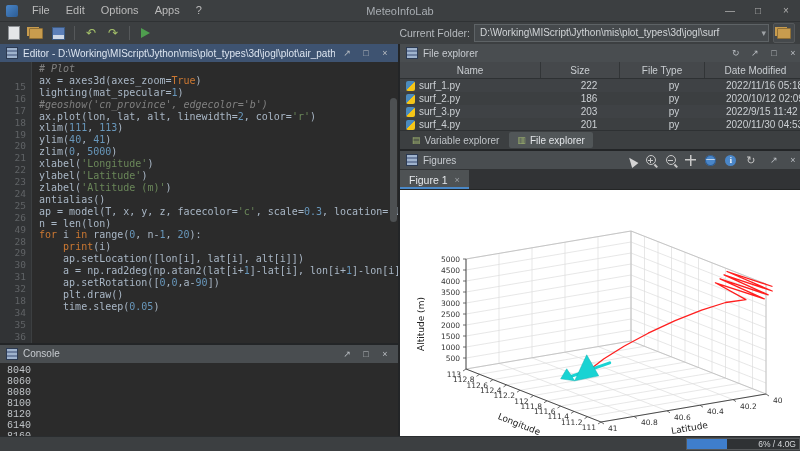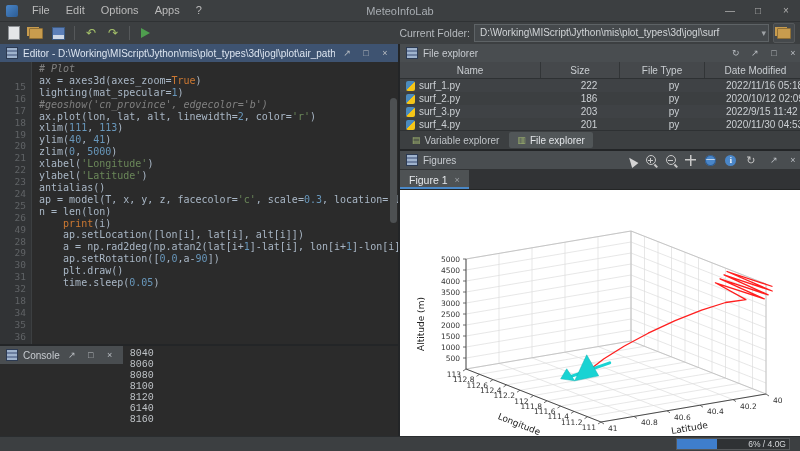--- a/index.html
+++ b/index.html
@@ -51,21 +51,21 @@
   #editor-body{flex:1;display:flex;overflow:hidden;position:relative;font-family:"DejaVu Sans Mono",monospace;font-size:10px}
   #editor-gutter{width:26px;background:#313335;border-right:1px solid #3c3f41;color:#606366;text-align:right;padding:19px 5px 0 0;font-size:9.5px}
   #editor-gutter .ln{height:11.9px;line-height:11.9px}
   #editor-code{flex:1;padding:1px 0 0 7px;overflow:hidden}
   .cl{height:11.9px;line-height:11.9px;white-space:pre}
   .tk-p{color:#a9b7c6}.tk-k{color:#cc7832}.tk-n{color:#6897bb}.tk-s{color:#6a8759}.tk-c{color:#808080;font-style:italic}
   .vscroll{position:absolute;right:1px;top:4px;width:7px;height:96%;}
   .vthumb{position:absolute;top:12%;width:7px;height:46%;background:#4d5052;border-radius:4px}
 
   
-  #console-panel{flex:1;display:flex;flex-direction:row;background:#2b2b2b;border-top:2px solid #232527}
+  #console-panel{flex:1;display:flex;flex-direction:column;background:#2b2b2b;border-top:2px solid #232527}
   #console-output{flex:1;overflow:hidden;padding:2px 7px;font-family:Liberation Mono, monospace;font-size:10px;color:#bfc3c7}
   .con-line{height:11px;line-height:11px}
 
   
   #fx-panel{height:105px;display:flex;flex-direction:column;background:#3c3f41}
   #fx-header-row{display:flex;height:16px;background:#45484b;border-bottom:1px solid #2e3133;font-size:10px;color:#c9cdd1}
   .fx-col{border-right:1px solid #323537;display:flex;align-items:center;justify-content:center}
   .c-name{width:140px}.c-size{width:78px}.c-type{width:84px}.c-date{flex:1;border-right:none}
   #file-table-body{flex:1;overflow:hidden}
   .fx-row{display:flex;height:13px;font-size:10px;color:#ccd0d4;align-items:center}
@@ -102,21 +102,21 @@
   .axisline{stroke:#4a4a4a;stroke-width:1;fill:none}
   .tickmark{stroke:#4a4a4a;stroke-width:.8}
   .ticklabel{font:7.5px "DejaVu Sans",sans-serif;fill:#333}
   .axistitle{font:9px "DejaVu Sans",sans-serif;fill:#222}
   .flightpath{stroke:#ff1f1f;stroke-width:1.3;fill:none;stroke-linejoin:round}
   .plane-fill{fill:#19d3d3;stroke:#0fb5b5;stroke-width:.5}
   .plane-body{stroke:#19d3d3;stroke-width:3;stroke-linecap:round}
 
   
   #statusbar{position:absolute;left:0;right:0;bottom:0;height:14px;background:#3c3f41;border-top:1px solid #2a2d2f;display:flex;align-items:center}
-  #mem-widget{margin-left:auto;margin-right:10px;width:112px;height:10px;background:#2f3234;border:1px solid #55585a;position:relative}
+  #mem-widget{margin-left:auto;margin-right:0;width:112px;height:10px;background:#2f3234;border:1px solid #55585a;position:relative}
   #mem-fill{position:absolute;left:0;top:0;bottom:0;width:36%;background:#3f7ecc}
   #mem-label{position:absolute;right:3px;top:0;line-height:10px;font-size:8.5px;color:#d7dadd}
 </style>
 </head>
 <body>
 
 <div id="titlebar">
   <span class="app-logo"></span>
   <span class="menu-item">File</span>
   <span class="menu-item">Edit</span>
@@ -201,23 +201,25 @@
             <div class="cl"><span class="tk-c"># Plot</span></div>
             <div class="cl"><span class="tk-p">ax = axes3d(axes_zoom=</span><span class="tk-k">True</span><span class="tk-p">)</span></div>
             <div class="cl"><span class="tk-p">lighting(mat_specular=</span><span class="tk-n">1</span><span class="tk-p">)</span></div>
             <div class="cl"><span class="tk-c">#geoshow('cn_province', edgecolor='b')</span></div>
             <div class="cl"><span class="tk-p">ax.plot(lon, lat, alt, linewidth=</span><span class="tk-n">2</span><span class="tk-p">, color=</span><span class="tk-s">'r'</span><span class="tk-p">)</span></div>
             <div class="cl"><span class="tk-p">xlim(</span><span class="tk-n">111</span><span class="tk-p">, </span><span class="tk-n">113</span><span class="tk-p">)</span></div>
             <div class="cl"><span class="tk-p">ylim(</span><span class="tk-n">40</span><span class="tk-p">, </span><span class="tk-n">41</span><span class="tk-p">)</span></div>
             <div class="cl"><span class="tk-p">zlim(</span><span class="tk-n">0</span><span class="tk-p">, </span><span class="tk-n">5000</span><span class="tk-p">)</span></div>
             <div class="cl"><span class="tk-p">xlabel(</span><span class="tk-s">'Longitude'</span><span class="tk-p">)</span></div>
             <div class="cl"><span class="tk-p">ylabel(</span><span class="tk-s">'Latitude'</span><span class="tk-p">)</span></div>
+            <div class="cl"><span class="tk-p">zlabel(</span><span class="tk-s">'Altitude (m)'</span><span class="tk-p">)</span></div>
             <div class="cl"><span class="tk-p">antialias()</span></div>
             <div class="cl"><span class="tk-p">ap = model(T, x, y, z, facecolor=</span><span class="tk-s">'c'</span><span class="tk-p">, scale=</span><span class="tk-n">0.3</span><span class="tk-p">, location=[lon[</span></div>
             <div class="cl"><span class="tk-p">n = len(lon)</span></div>
+            <div class="cl"><span class="tk-k">for</span><span class="tk-p"> i </span><span class="tk-k">in</span><span class="tk-p"> range(</span><span class="tk-n">0</span><span class="tk-p">, n-</span><span class="tk-n">1</span><span class="tk-p">, </span><span class="tk-n">20</span><span class="tk-p">):</span></div>
             <div class="cl"><span class="tk-p">    </span><span class="tk-k">print</span><span class="tk-p">(i)</span></div>
             <div class="cl"><span class="tk-p">    ap.setLocation([lon[i], lat[i], alt[i]])</span></div>
             <div class="cl"><span class="tk-p">    a = np.rad2deg(np.atan2(lat[i+</span><span class="tk-n">1</span><span class="tk-p">]-lat[i], lon[i+</span><span class="tk-n">1</span><span class="tk-p">]-lon[i]))</span></div>
             <div class="cl"><span class="tk-p">    ap.setRotation([</span><span class="tk-n">0</span><span class="tk-p">,</span><span class="tk-n">0</span><span class="tk-p">,a-</span><span class="tk-n">90</span><span class="tk-p">])</span></div>
             <div class="cl"><span class="tk-p">    plt.draw()</span></div>
             <div class="cl"><span class="tk-p">    time.sleep(</span><span class="tk-n">0.05</span><span class="tk-p">)</span></div>
             <div class="cl"><span class="tk-p"></span></div>
           </div>
         <div class="vscroll">
             <div class="vthumb"></div>

